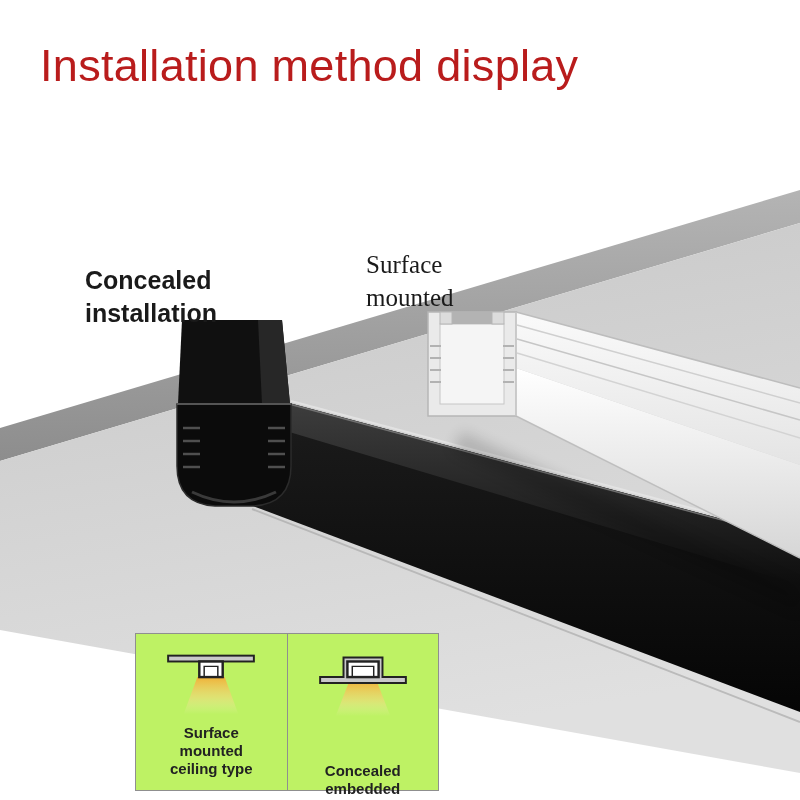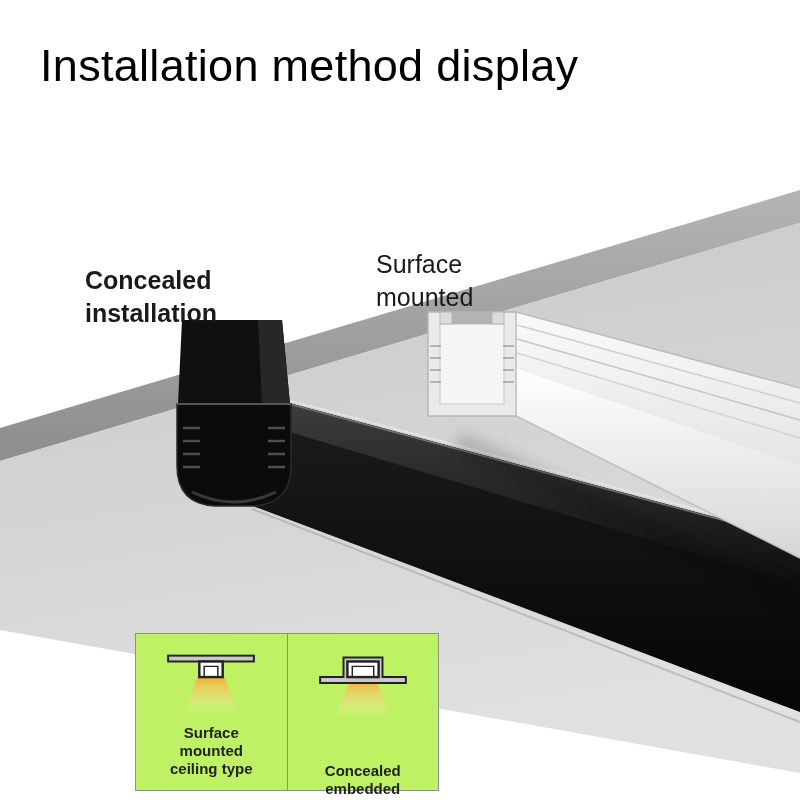--- a/index.html
+++ b/index.html
@@ -3,25 +3,25 @@
 <meta charset="utf-8">
 <style>
   html,body{margin:0;padding:0;background:#fff;}
   .canvas{
     position:relative;width:800px;height:800px;background:#fff;overflow:hidden;
     font-family:"Liberation Sans",sans-serif;color:#111;
   }
   .scene-svg{position:absolute;left:0;top:0;width:800px;height:800px;}
   .page-title{
     position:absolute;left:40px;top:40px;font-size:45px;font-weight:500;
-    color:#000000;letter-spacing:.3px;white-space:nowrap;
+    color:#b91c1c;letter-spacing:.3px;white-space:nowrap;
   }
   .scene-label{position:absolute;font-size:25px;line-height:1.32;color:#1a1a1a;}
   .label-concealed{left:85px;top:264px;width:165px;font-weight:bold;}
-  .label-surface{left:376px;top:248px;width:140px;}
+  .label-surface{left:366px;top:248px;width:140px;font-family:Liberation Serif, serif;}
   .legend{
     position:absolute;left:135px;top:633px;width:304px;height:158px;
     background:#bef264;border:1px solid #8f8f8f;display:flex;box-sizing:border-box;
   }
   .legend-cell{
     flex:1;display:flex;flex-direction:column;align-items:center;
     padding-top:8px;box-sizing:border-box;min-width:0;
   }
   .legend-cell + .legend-cell{border-left:1px solid #8f8f8f;gap:44px;}
   .legend-icon{flex:0 0 auto;}

